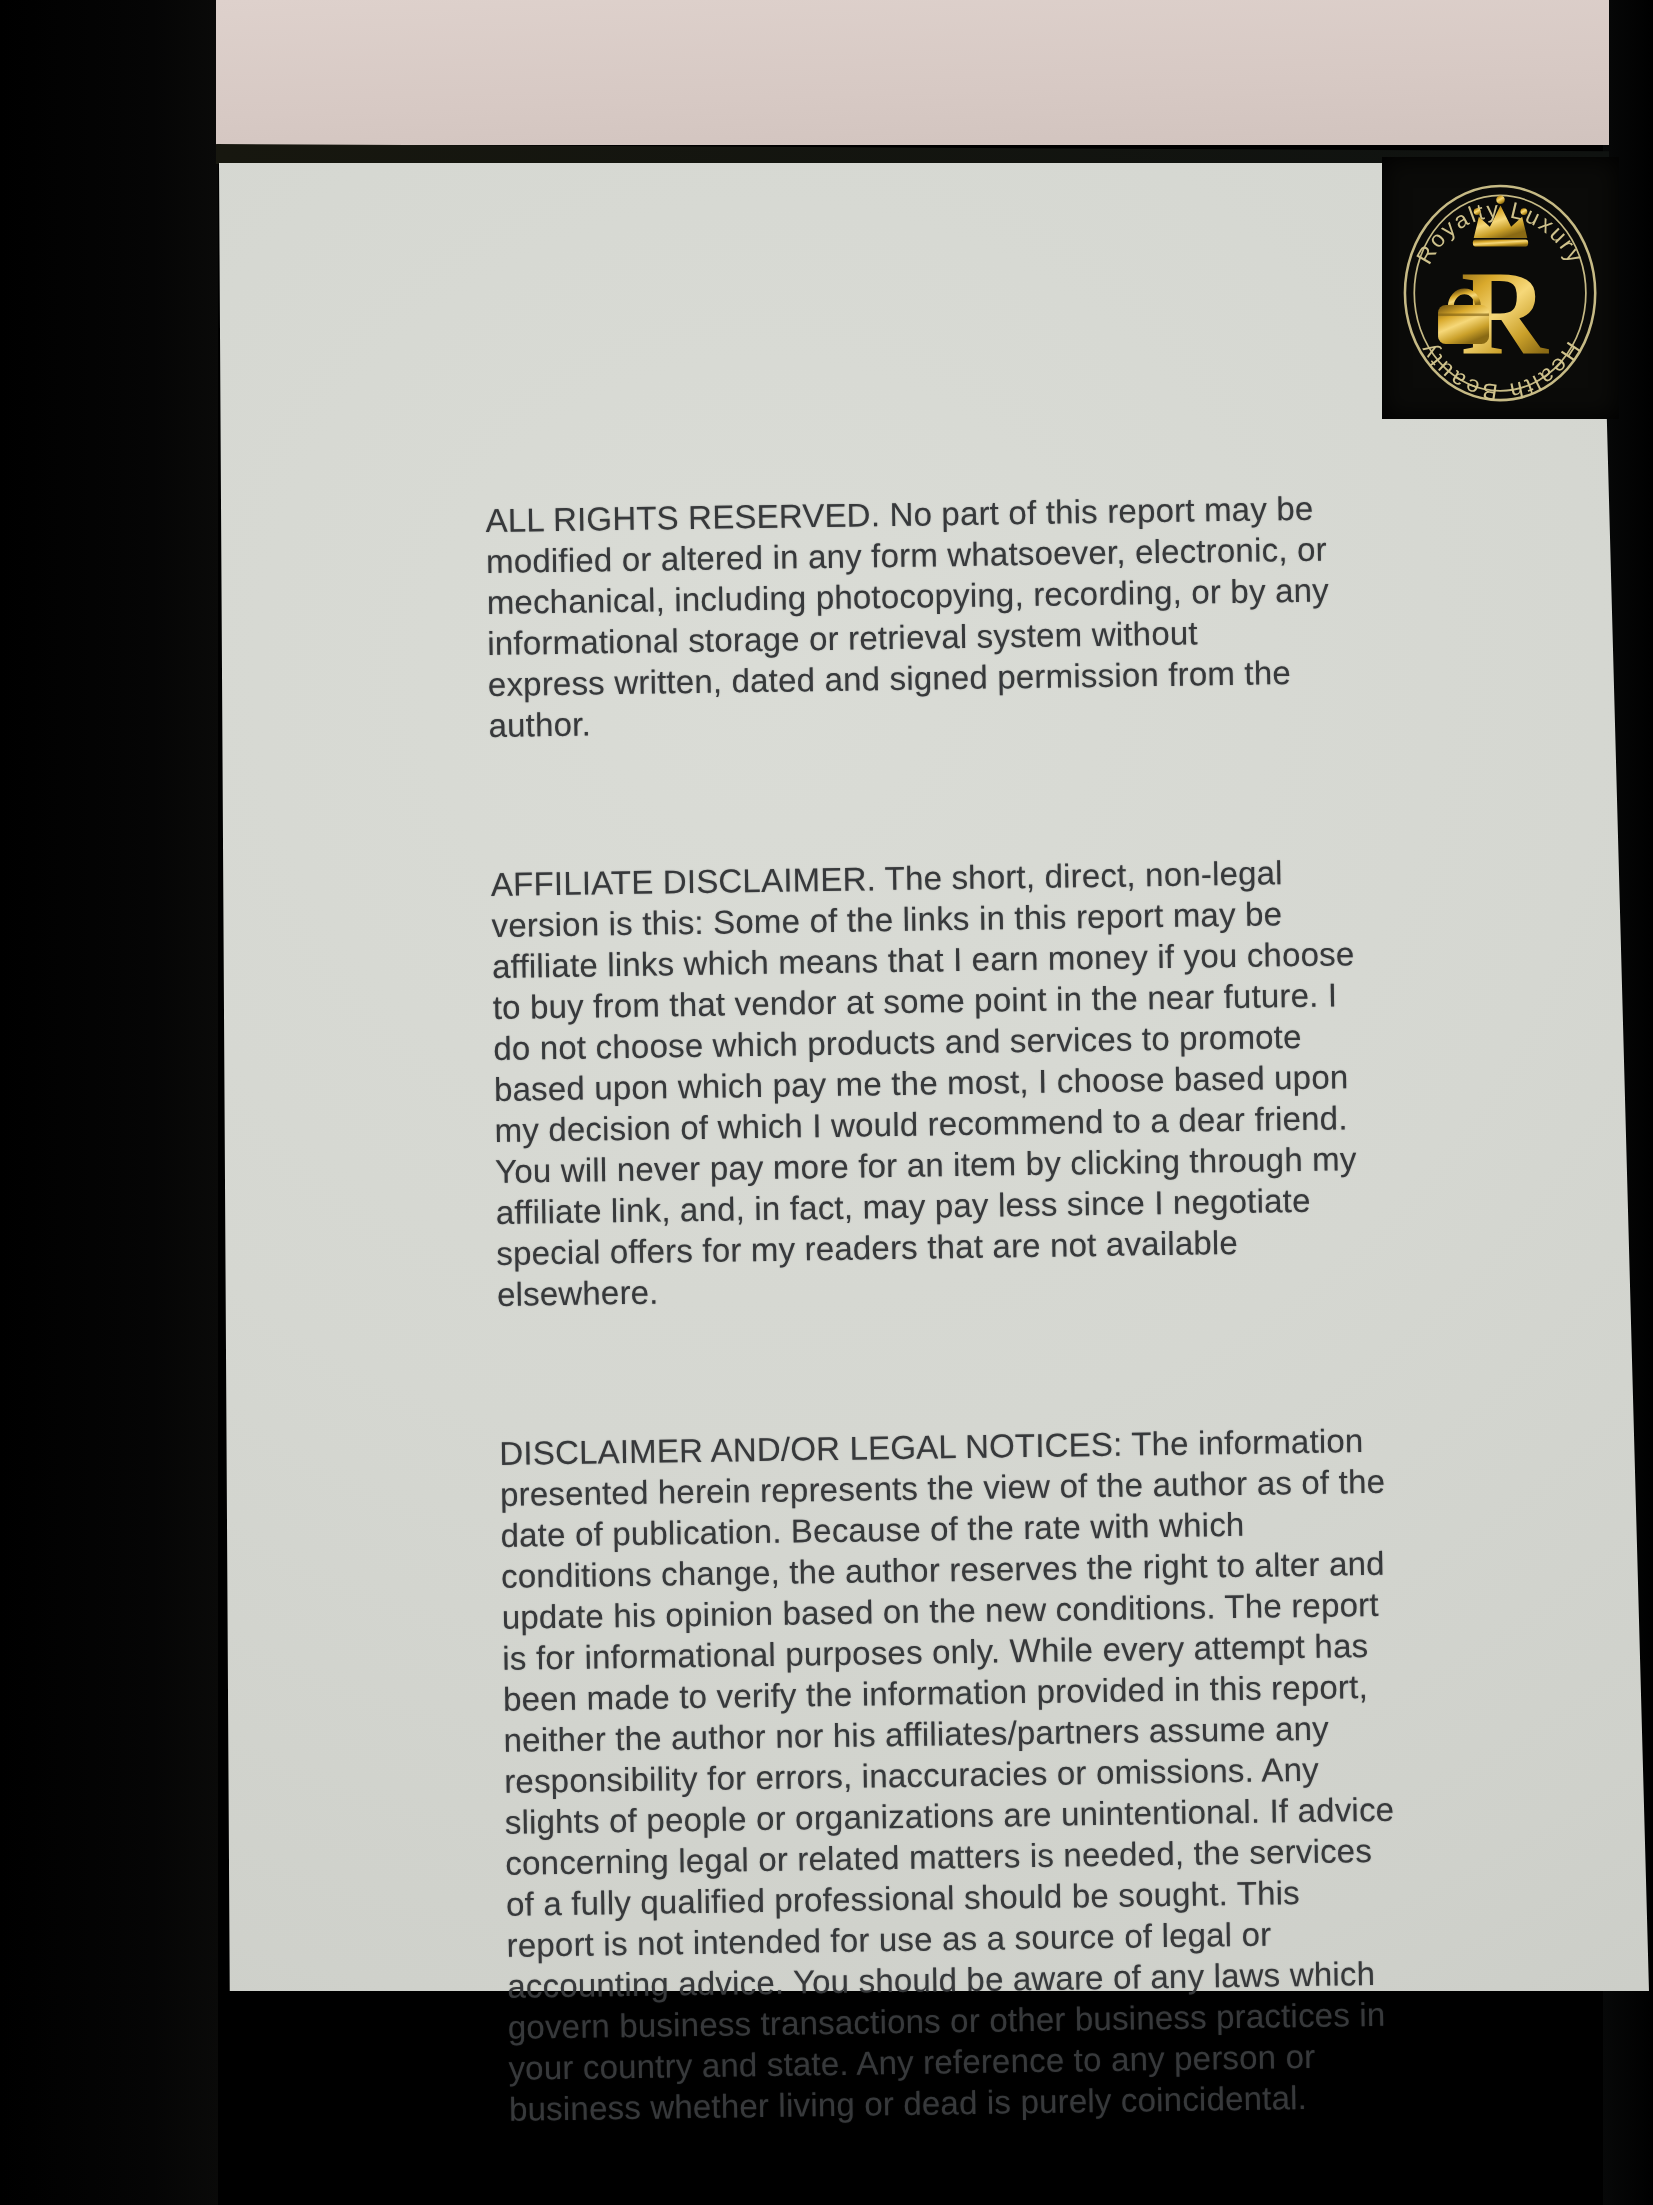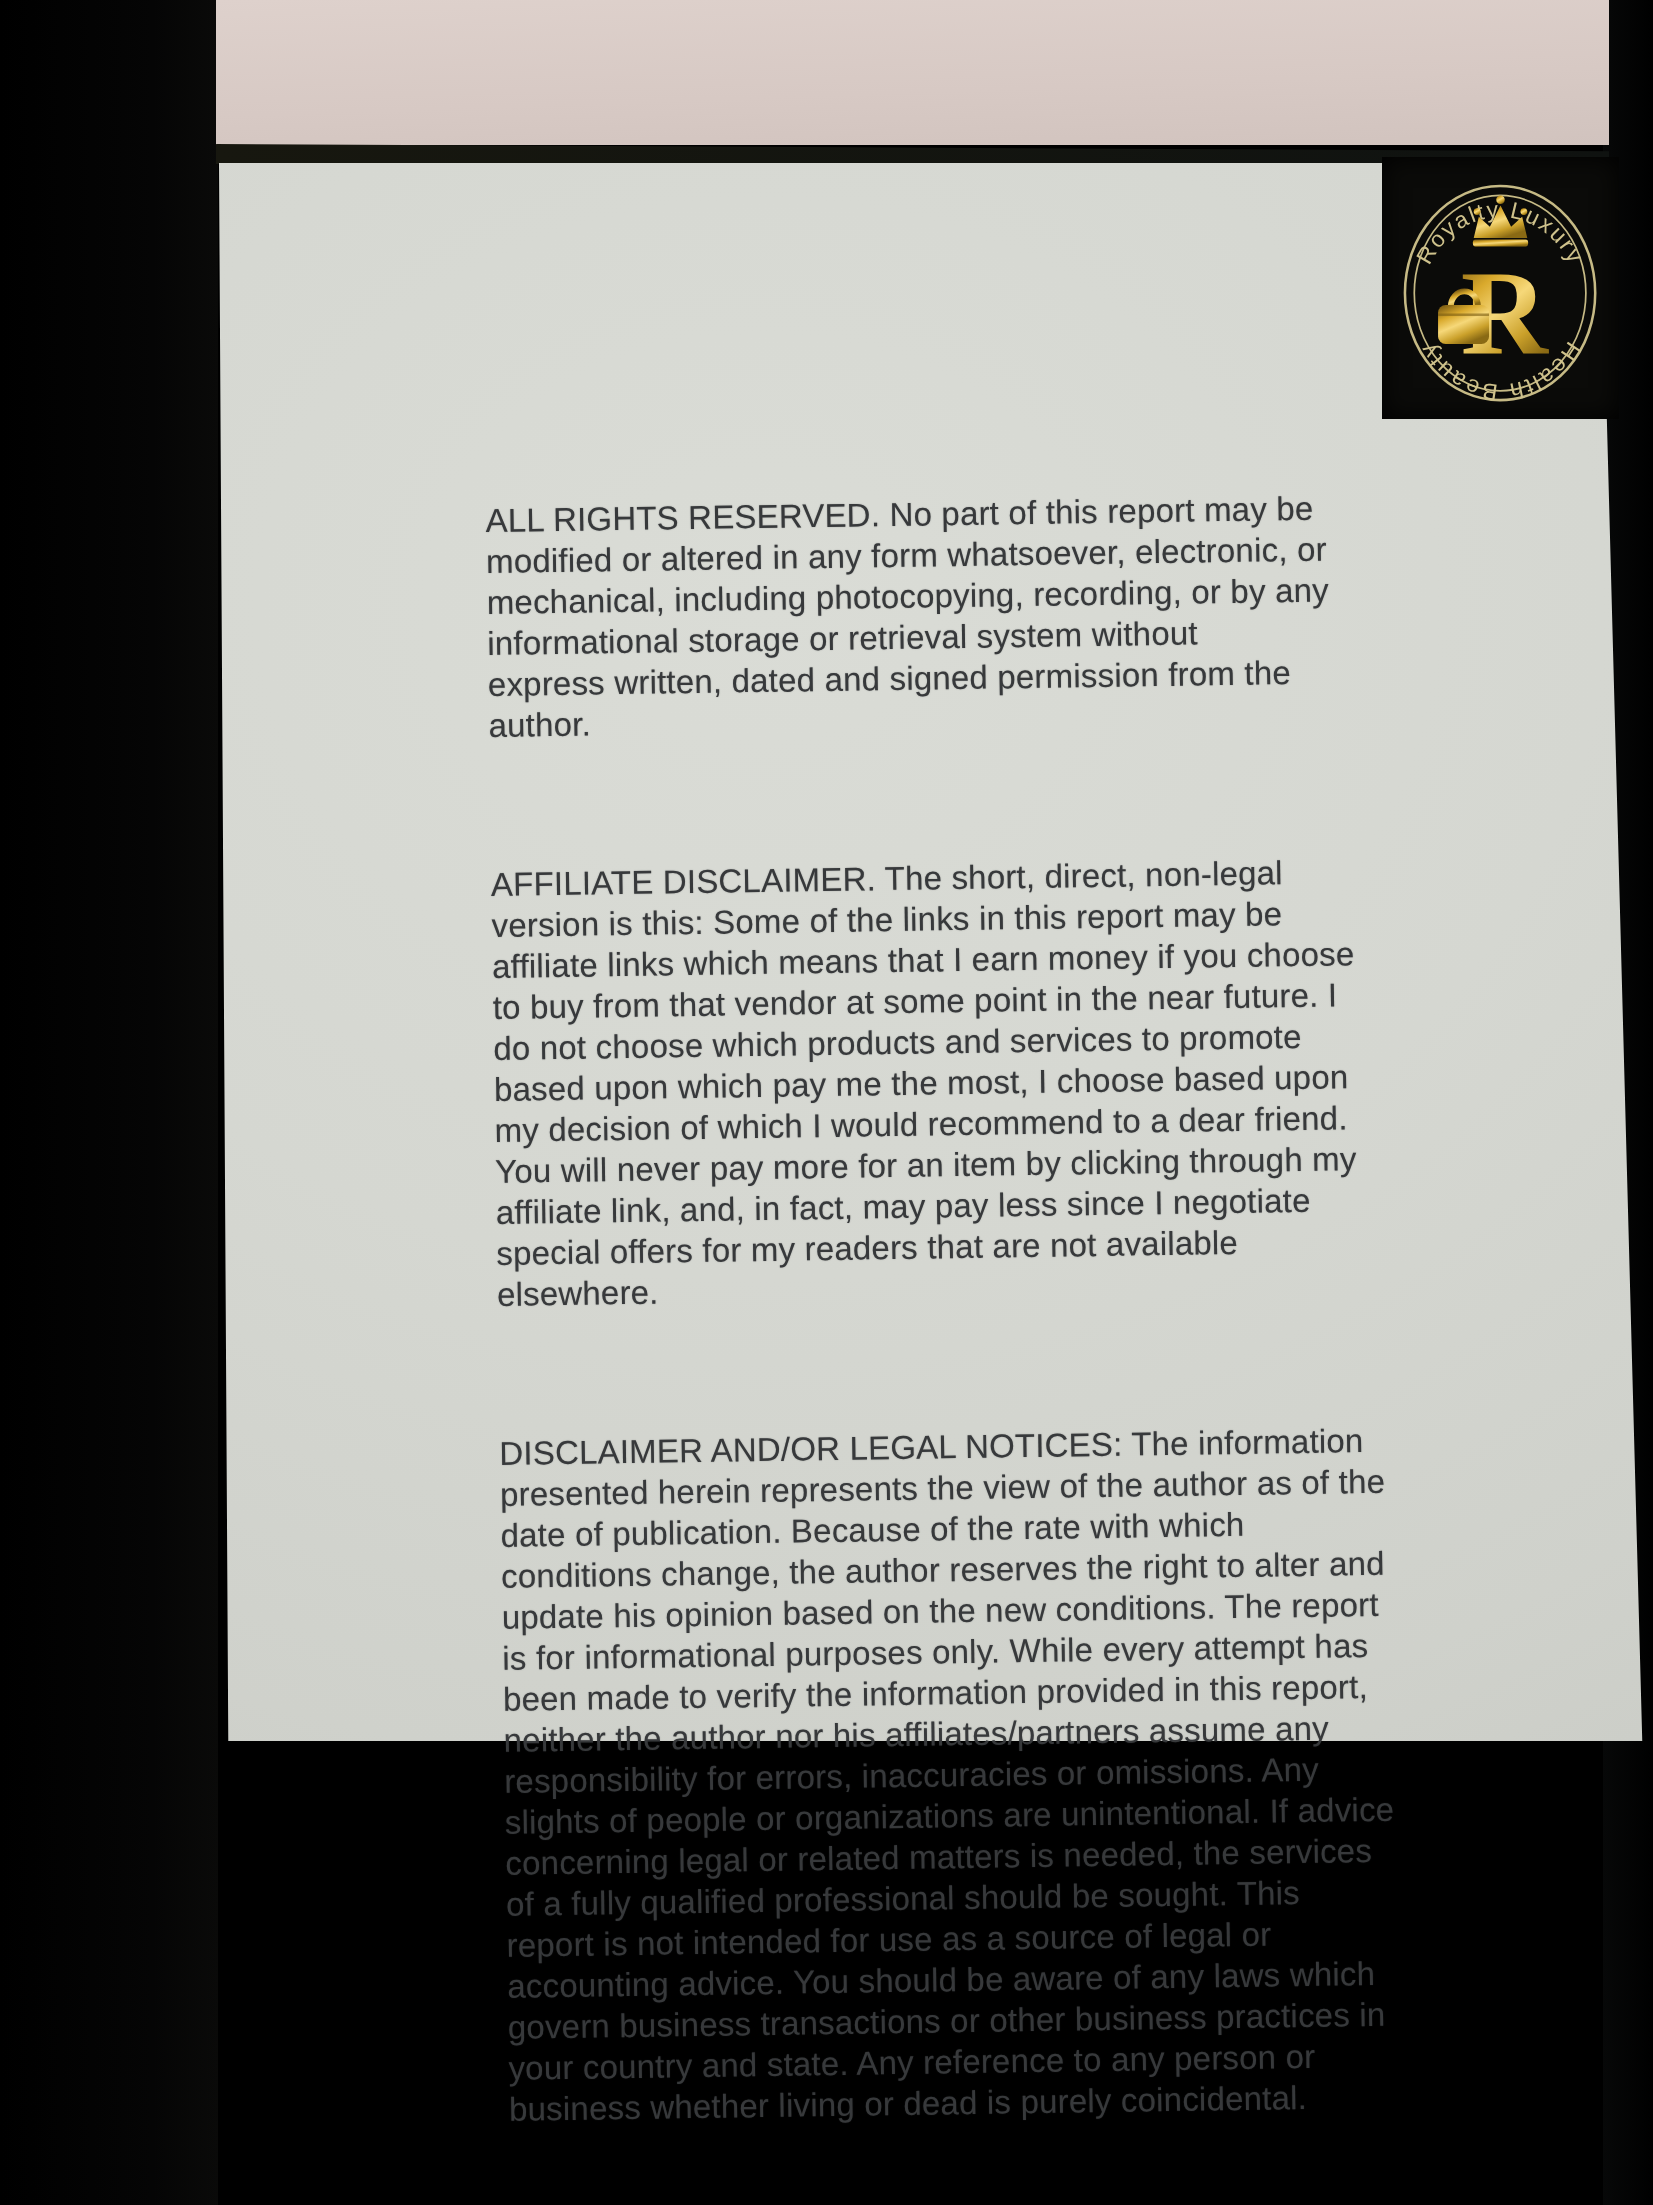--- a/index.html
+++ b/index.html
@@ -25,21 +25,21 @@
   }
   
   .strip-divider {
     position: absolute; left: 216px; top: 144px; width: 1393px; height: 20.4px;
     background: linear-gradient(90deg, #17170f 0%, #0f1210 100%);
     transform: rotate(0.3deg); transform-origin: 0 50%;
   }
 
   
   .doc-page {
-    position: absolute; left: 219px; top: 163px; width: 1434px; height: 1578px;
+    position: absolute; left: 219px; top: 163px; width: 1434px; height: 1828px;
     background: radial-gradient(130% 95% at 38% 28%, #dadcd6 0%, #d5d7d1 45%, #cfd1cb 78%, #c9cbc5 100%);
     clip-path: polygon(0 0, 1381px 0, 1413px 1197px, 1434px 1977px, 1434px 2042px, 12px 2042px);
   }
 
   .text-block {
     position: absolute; left: 265px; top: 255px;
     transform: rotate(-0.85deg); transform-origin: 0 0;
     font-size: 33px; line-height: 41px;
     letter-spacing: 0.2px;
     color: #37393b;

